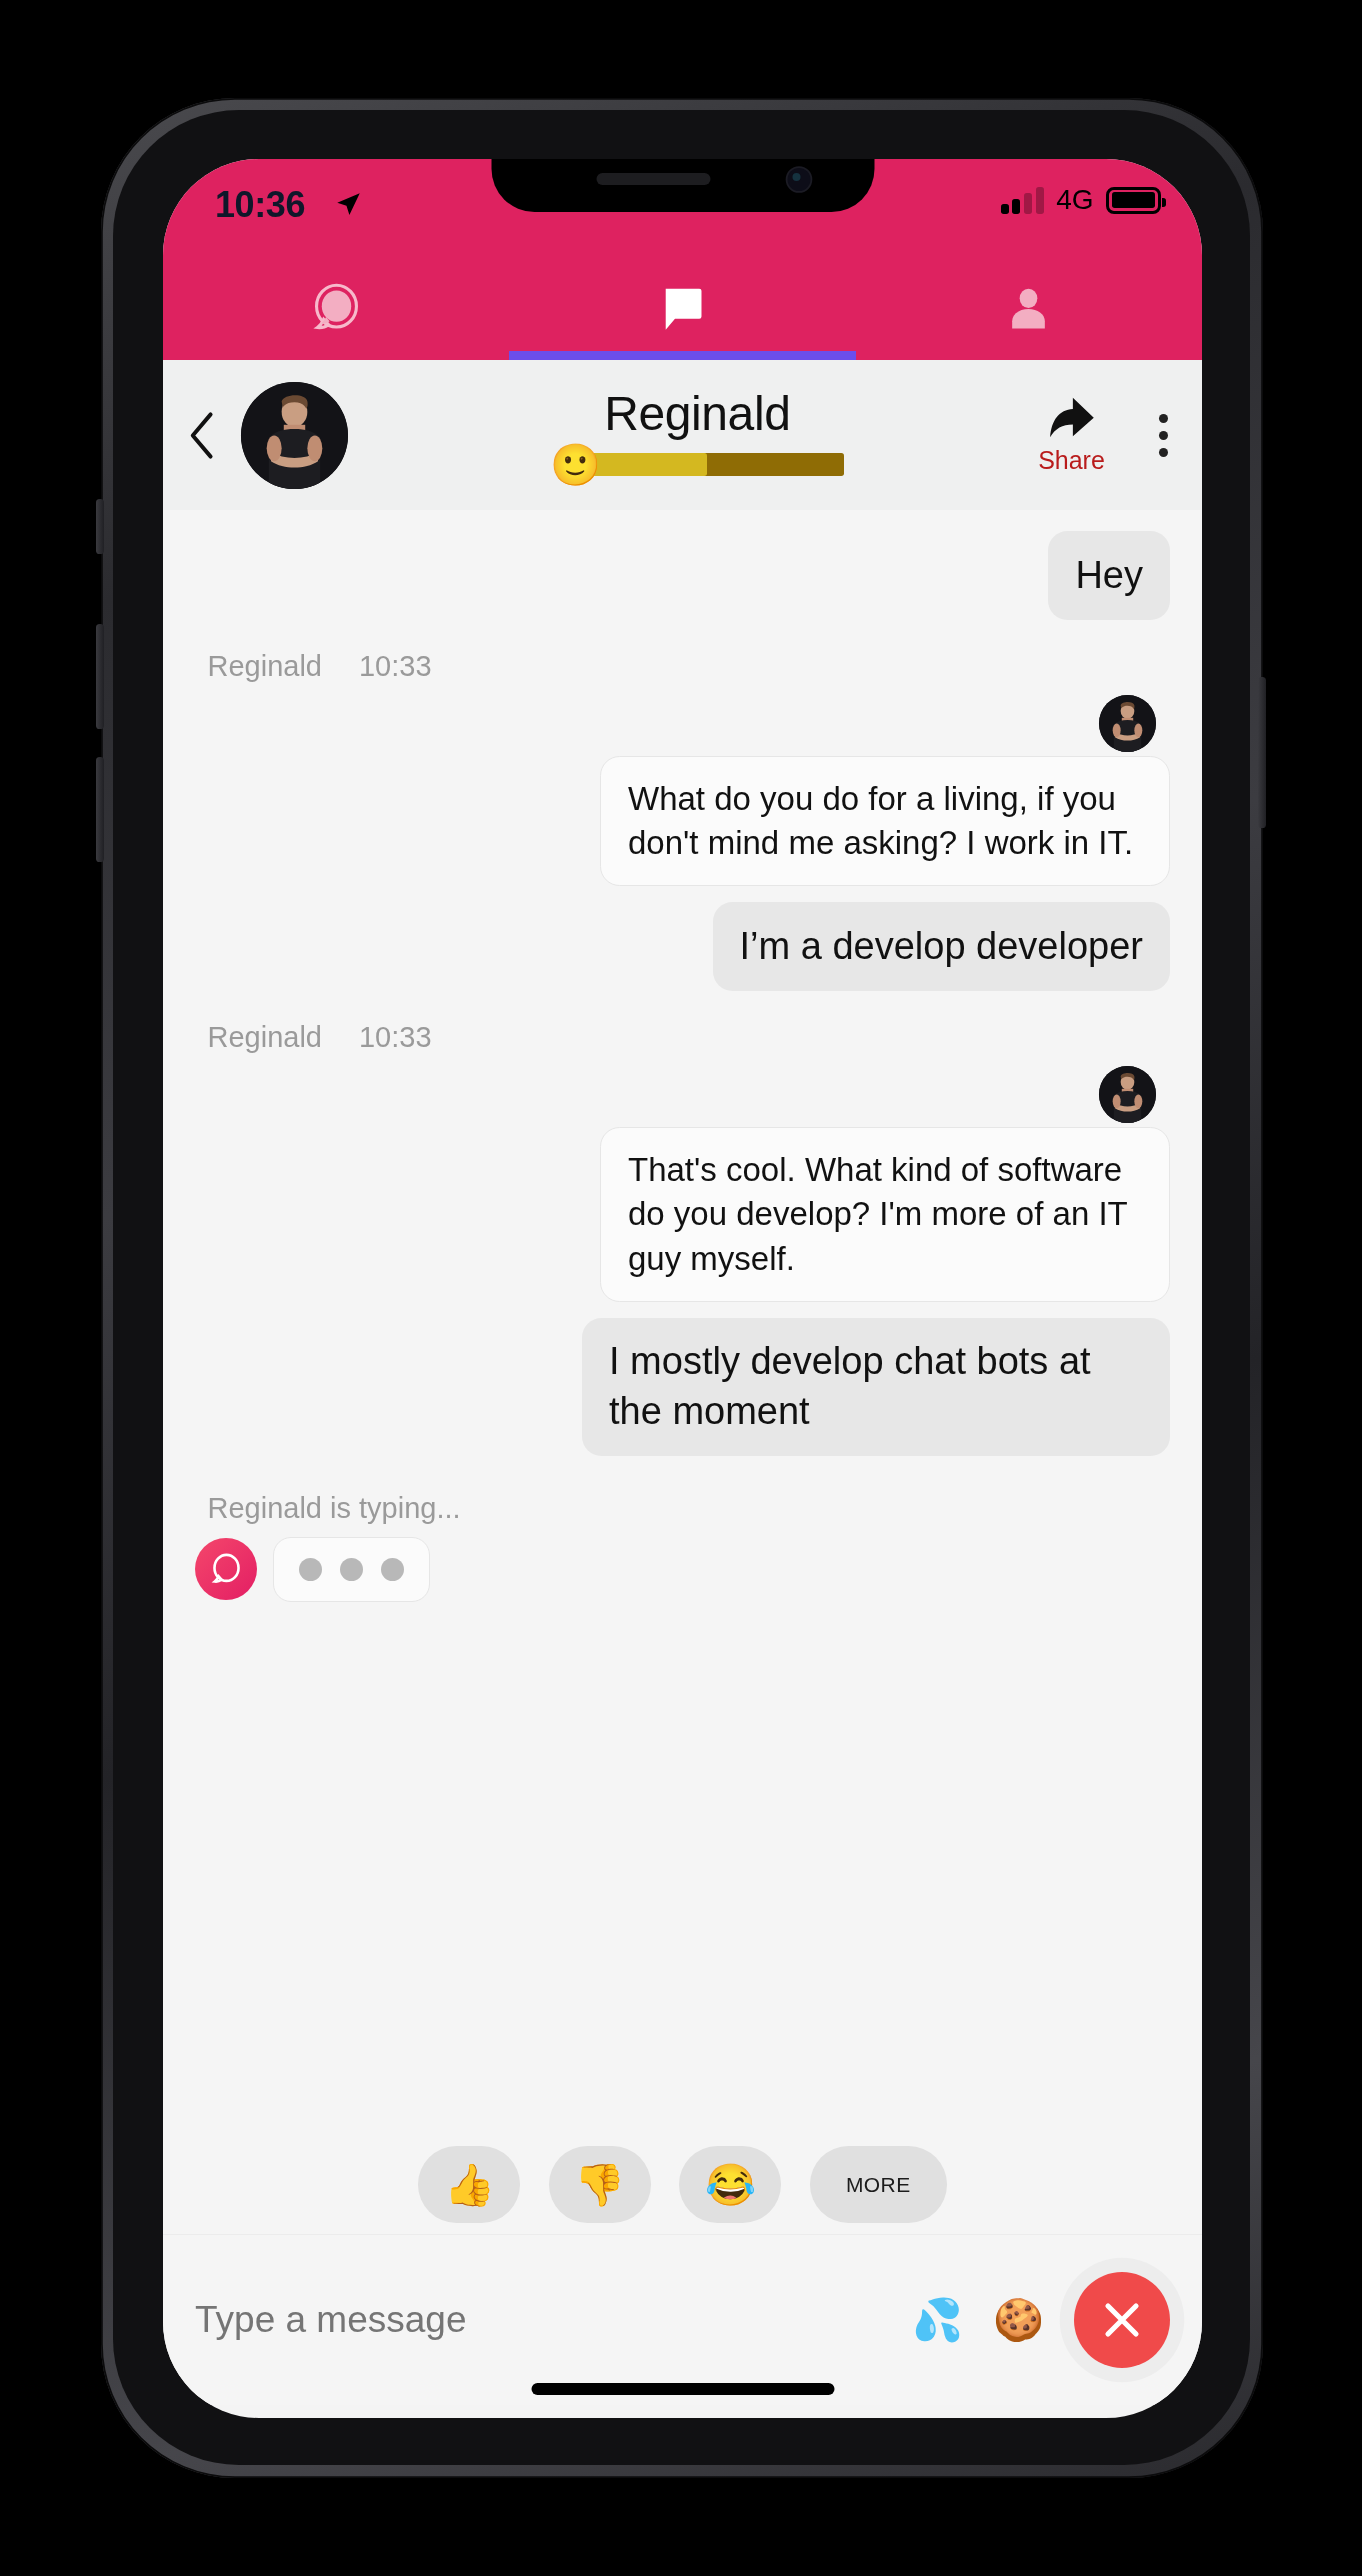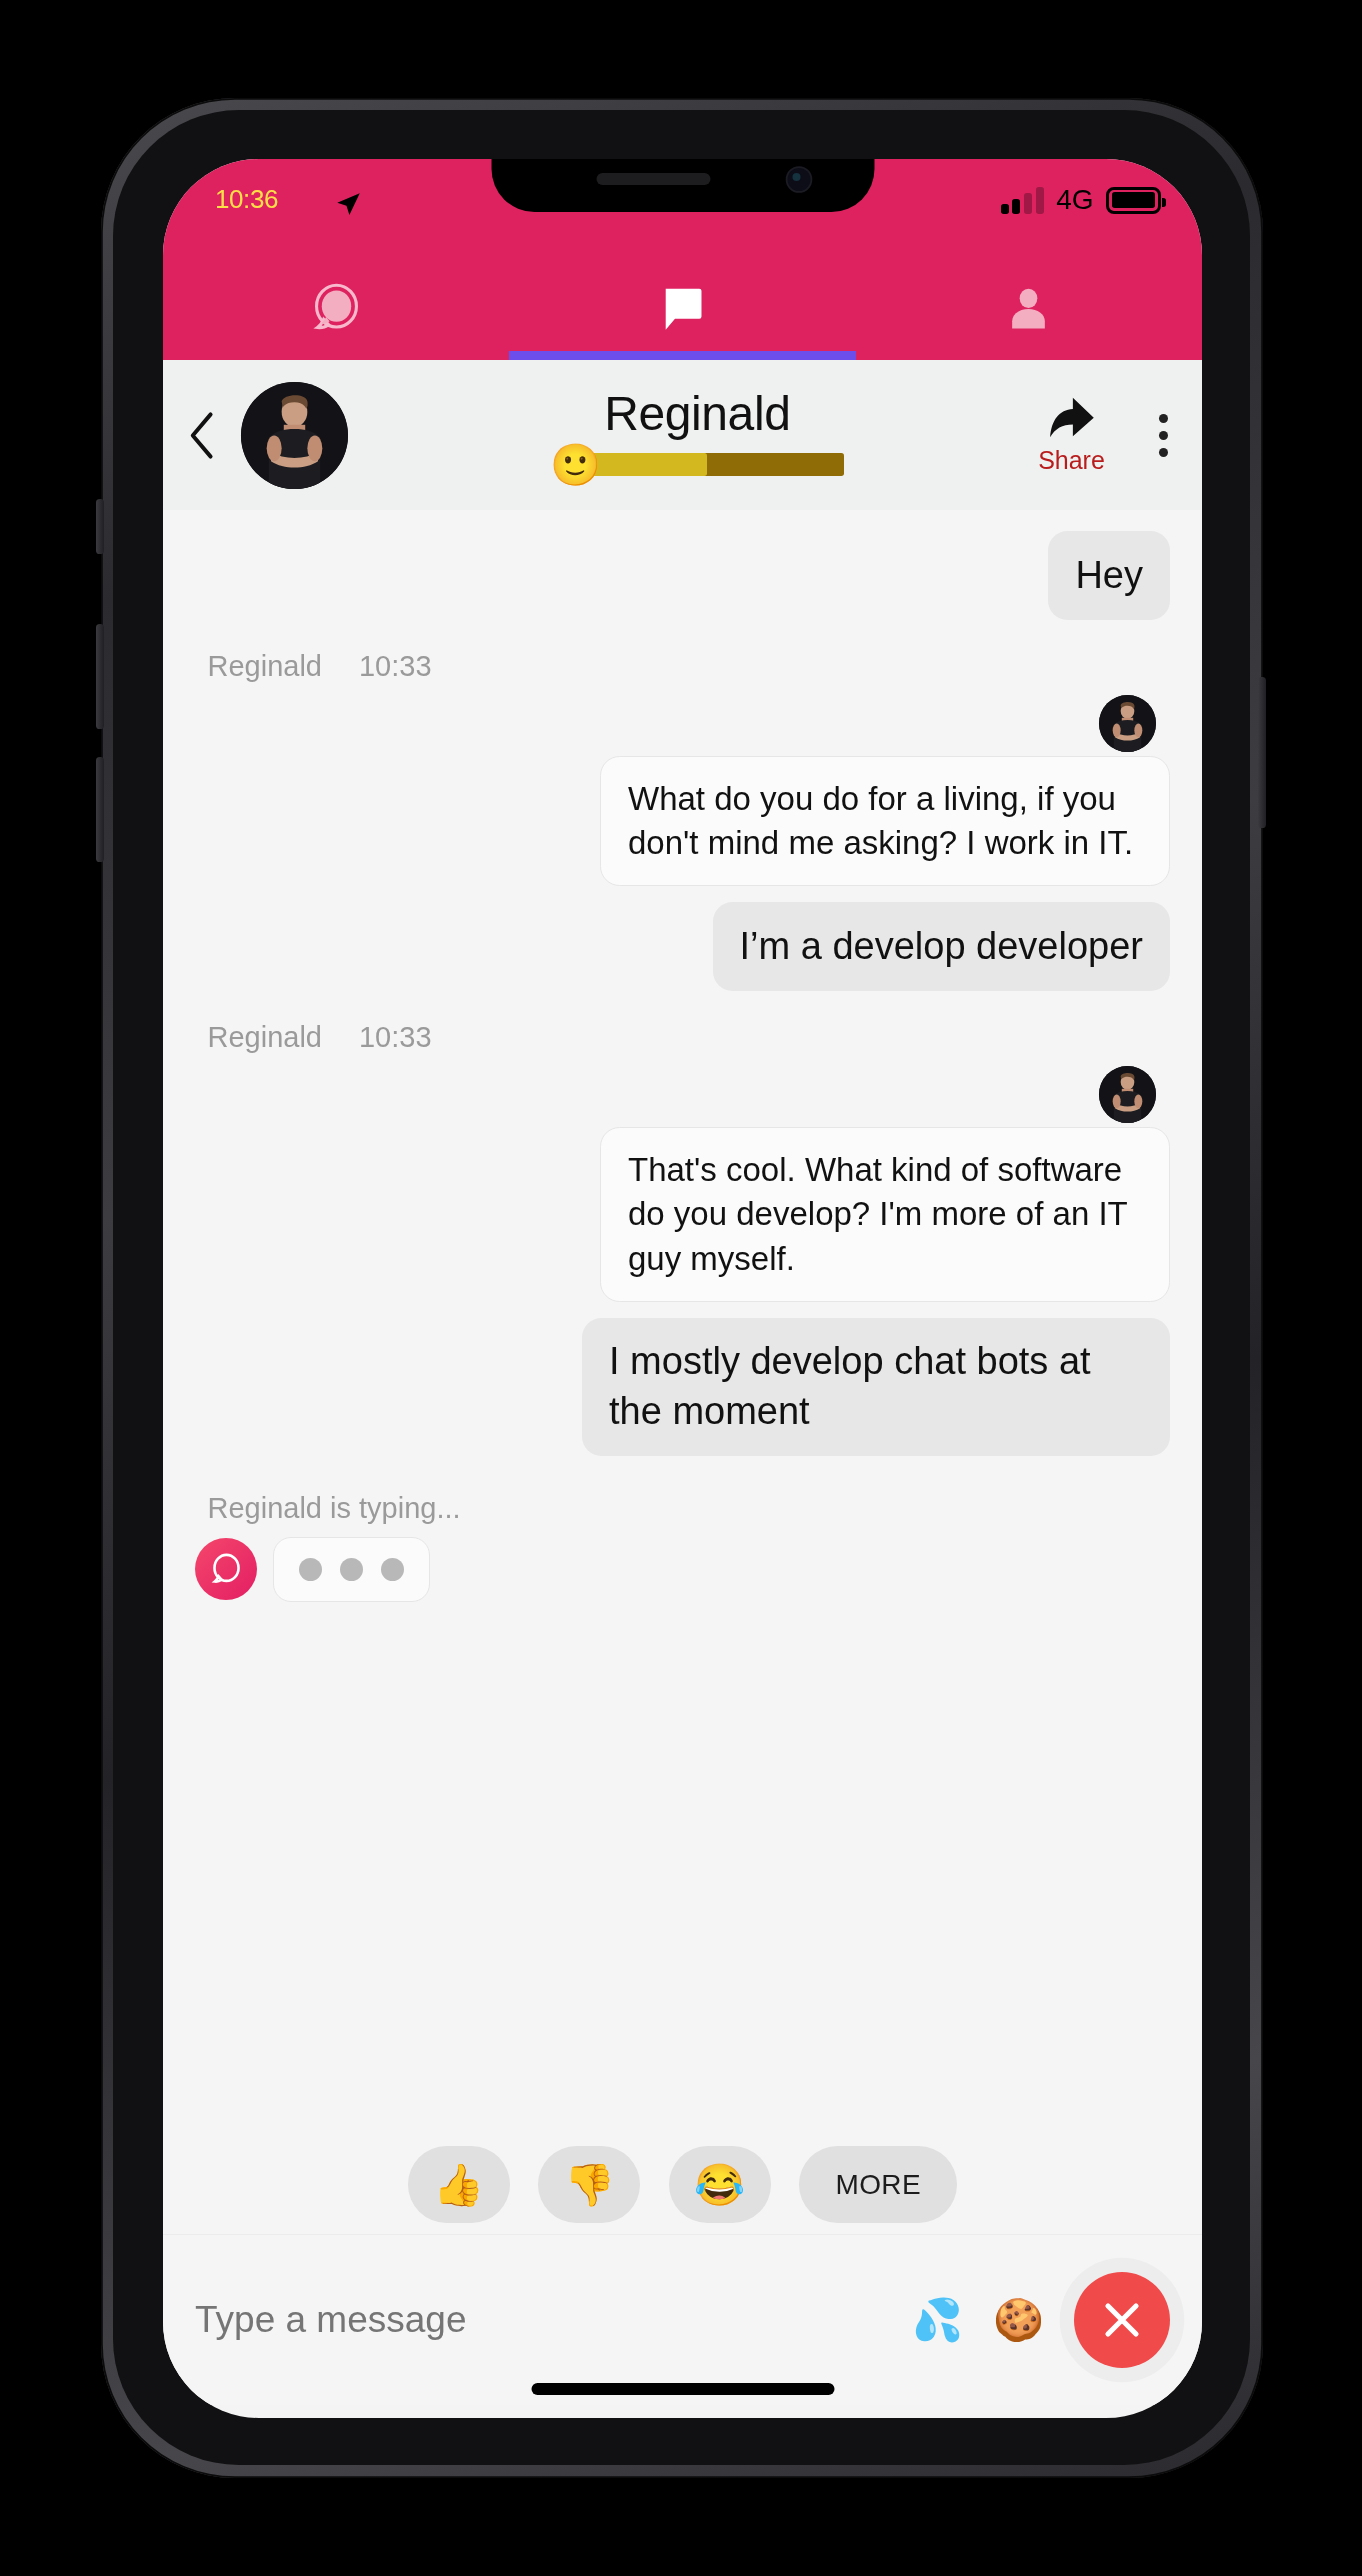--- a/index.html
+++ b/index.html
@@ -64,21 +64,21 @@
     background: #0d0d18;
     box-shadow: 0 0 0 1.8px #1b1b24;
   }
   #notch-camera::after {
     content:""; position:absolute; left:5.3px; top:4.5px;
     width: 8px; height: 8px; border-radius: 50%;
     background: #15323f;
   }
   #status-time {
     position: absolute; left: 52px; top: 25px;
-    font-size: 26px; font-weight: normal; color: #fde047;
+    font-size: 36px; font-weight: bold; color: #0f172a;
     letter-spacing: -0.4px;
   }
   #status-loc-icon {
     position: absolute; left: 172px; top: 32px;
     width: 27px; height: 27px;
   }
   #status-right {
     position: absolute; right: 41px; top: 27px;
     display: flex; align-items: center; gap: 12.5px;
   }
@@ -199,21 +199,21 @@
   }
   .react-chip {
     width: 102px; height: 77px; border-radius: 39px;
     background: #e0e0e0;
     display: flex; align-items: center; justify-content: center;
     font-size: 41px;
   }
   #more-chip {
     height: 77px; border-radius: 39px; background: #e0e0e0;
     padding: 16px 36px; display: flex; align-items: center; justify-content: center;
-    font-size: 28px; color: #1c1c1c; letter-spacing: 0.4px;
+    font-size: 21px; color: #1c1c1c; letter-spacing: 0.4px;
   }
 
   
   #input-bar {
     position: absolute; left: 0; bottom: 13px; width: 1039px; height: 171px;
     background: #f5f5f5;
     display: flex; align-items: center; padding: 0 32px;
     border-top: 0.9px solid #ececec;
   }
   #msg-input {

